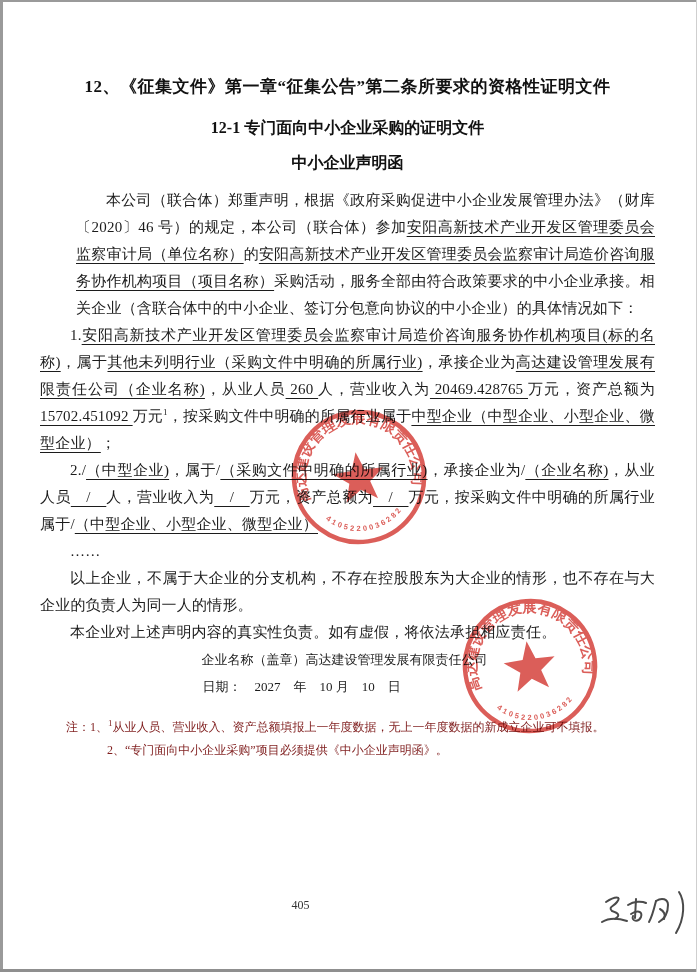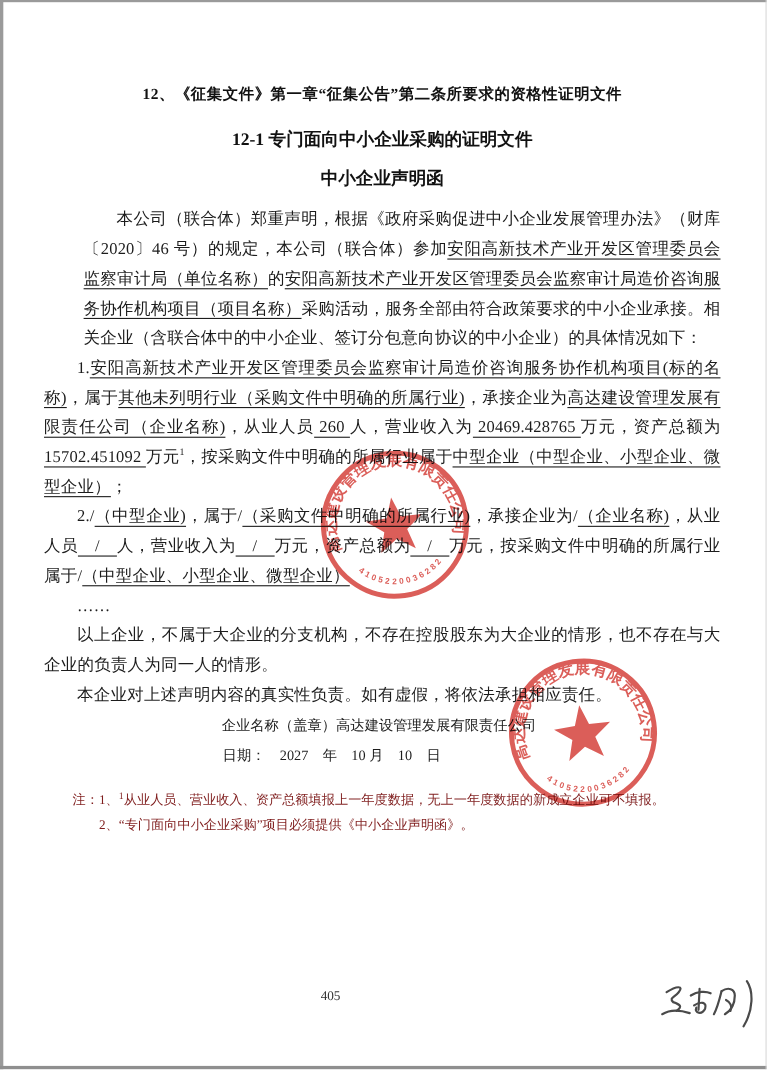--- a/index.html
+++ b/index.html
@@ -9,40 +9,40 @@
     color:#1c1c1c;overflow:hidden;
   }
   
   .b-top{position:absolute;left:0;top:0;width:697px;height:2px;background:#9a9a9a;}
   .b-left{position:absolute;left:0;top:0;width:3px;height:972px;background:#9a9a9a;}
   .b-bottom{position:absolute;left:0;top:969px;width:697px;height:3px;background:#8f8f8f;}
   .b-right{position:absolute;right:0;top:0;width:1px;height:972px;background:#cfcfcf;}
 
   .content{position:absolute;left:40px;top:74px;width:615px;}
   h1,h2,h3{margin:0;font-weight:bold;text-align:center;color:#111;}
-  h1{font-size:14px;line-height:26px;letter-spacing:.5px;}
+  h1{font-size:17px;line-height:26px;letter-spacing:.5px;}
   h2{font-size:16px;line-height:22px;margin-top:17px;}
   h3{font-size:16px;line-height:22px;margin-top:13px;}
 
   p.body{
     margin:0;font-size:15px;line-height:27px;text-align:justify;
     text-indent:2em;letter-spacing:.2px;white-space:pre-wrap;
   }
   p.body:first-of-type{margin-top:13px;margin-left:36px;}
   .u{text-decoration:underline;text-underline-offset:4px;text-decoration-thickness:1px;}
   sup{font-size:9px;line-height:0;vertical-align:super;}
 
   .signoff{margin-top:0;text-align:center;font-size:13px;line-height:27px;}
   .signoff p{margin:0;white-space:pre-wrap;}
   .company-line{padding-right:6px;}
   .date-line{padding-right:92px;}
 
   .notes{margin-top:16px;margin-left:26px;font-size:12px;line-height:23px;color:#7f1d1d;}
   .notes p{margin:0;white-space:pre-wrap;}
-  .notes .note2{margin-left:24px;}
+  .notes .note2{margin-left:41px;}
 
   .page-number{position:absolute;left:0;top:898px;width:601px;text-align:center;
     font-size:12px;color:#333;}
 
   .stamp{position:absolute;mix-blend-mode:multiply;opacity:.85;pointer-events:none;}
   .stamp-a{left:289px;top:407px;transform:rotate(-8deg);}
   .stamp-b{left:460px;top:596px;transform:rotate(-8deg);}
   .stamp text{font-family:"Liberation Sans","DejaVu Sans",sans-serif;font-weight:bold;}
 
   .signature{position:absolute;left:596px;top:886px;}

